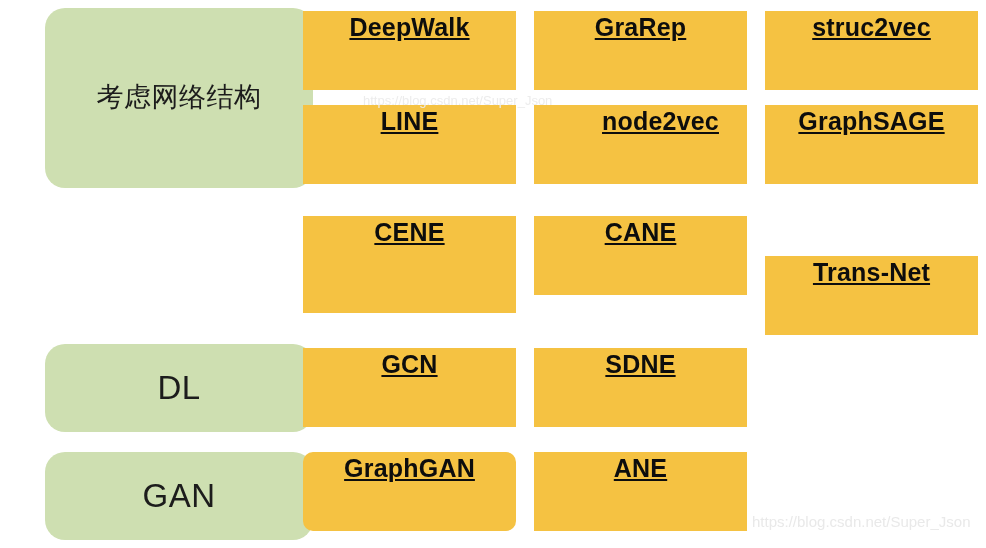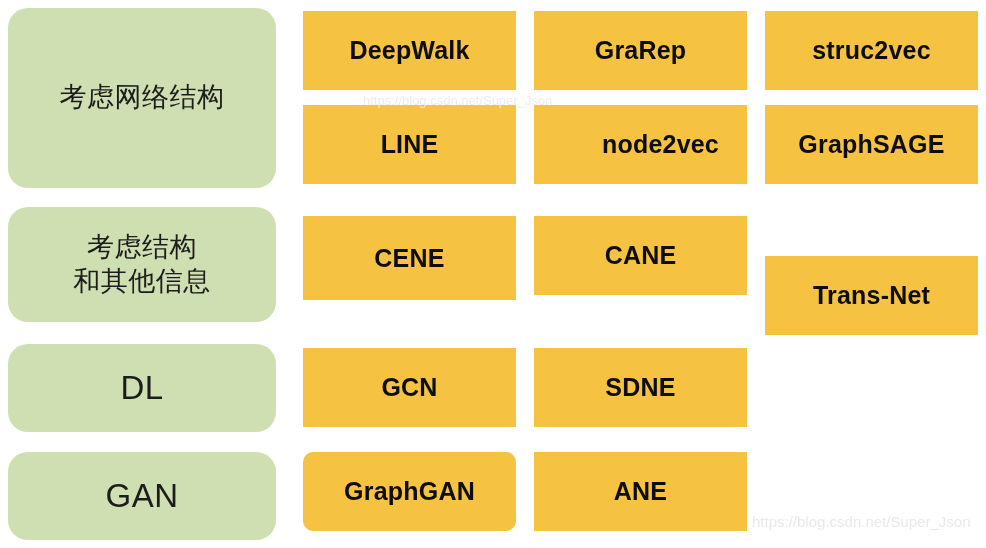--- a/index.html
+++ b/index.html
@@ -30,42 +30,43 @@
     display: flex;
     align-items: center;
     justify-content: center;
     text-align: center;
     color: #1c1c1c;
     font-weight: 400;
     line-height: 1.25;
     letter-spacing: 0.5px;
     box-sizing: border-box;
     padding: 4px 9px;
+    margin-left: 37px;
   }
   .cat-box .cat-label {
     display: block;
     white-space: pre-line;
   }
   .cat-cn { font-size: 27px; }
   .cat-en { font-size: 33px; }
 
   
   .method-box {
     position: absolute;
     background: #f5c242;
     display: flex;
-    align-items: center;
     justify-content: center;
     text-align: center;
     color: #0d0d0d;
     font-weight: bold;
     font-size: 25px;
     letter-spacing: 0.2px;
     box-sizing: border-box;
     padding: 2px 4px;
+    text-decoration: underline;
   }
 
   
   .watermark {
     position: absolute;
     color: #e6e6e6;
     font-size: 15px;
     font-family: "Liberation Sans", "DejaVu Sans", sans-serif;
     white-space: nowrap;
     user-select: none;
@@ -86,24 +87,20 @@
 </style>
 </head>
 <body>
 
 <div id="canvas">
 
   <div class="cat-box cat-cn" style="left:8px; top:8px; width:268px; height:180px;">
     <span class="cat-label">考虑网络结构</span>
   </div>
 
-  <div class="cat-box cat-cn" style="left:8px; top:207px; width:268px; height:115px;">
-    <span class="cat-label">考虑结构
-和其他信息</span>
-  </div>
 
   <div class="cat-box cat-en" style="left:8px; top:344px; width:268px; height:88px;">
     <span class="cat-label">DL</span>
   </div>
 
   <div class="cat-box cat-en" style="left:8px; top:452px; width:268px; height:88px;">
     <span class="cat-label">GAN</span>
   </div>
 
   <div class="method-box" style="left:303px; top:11px; width:213px; height:79px;">
@@ -119,21 +116,21 @@
   <div class="method-box" style="left:303px; top:105px; width:213px; height:79px;">
     <span>LINE</span>
   </div>
   <div class="method-box" style="left:534px; top:105px; width:213px; height:79px;padding-left:44px;">
     <span>node2vec</span>
   </div>
   <div class="method-box" style="left:765px; top:105px; width:213px; height:79px;">
     <span>GraphSAGE</span>
   </div>
 
-  <div class="method-box" style="left:303px; top:216px; width:213px; height:84px;">
+  <div class="method-box" style="left:303px; top:216px; width:213px; height:97px;">
     <span>CENE</span>
   </div>
   <div class="method-box" style="left:534px; top:216px; width:213px; height:79px;">
     <span>CANE</span>
   </div>
   <div class="method-box" style="left:765px; top:216px; width:213px; height:79px;margin-top:40px;">
     <span>Trans-Net</span>
   </div>
 
   <div class="method-box" style="left:303px; top:348px; width:213px; height:79px;">

